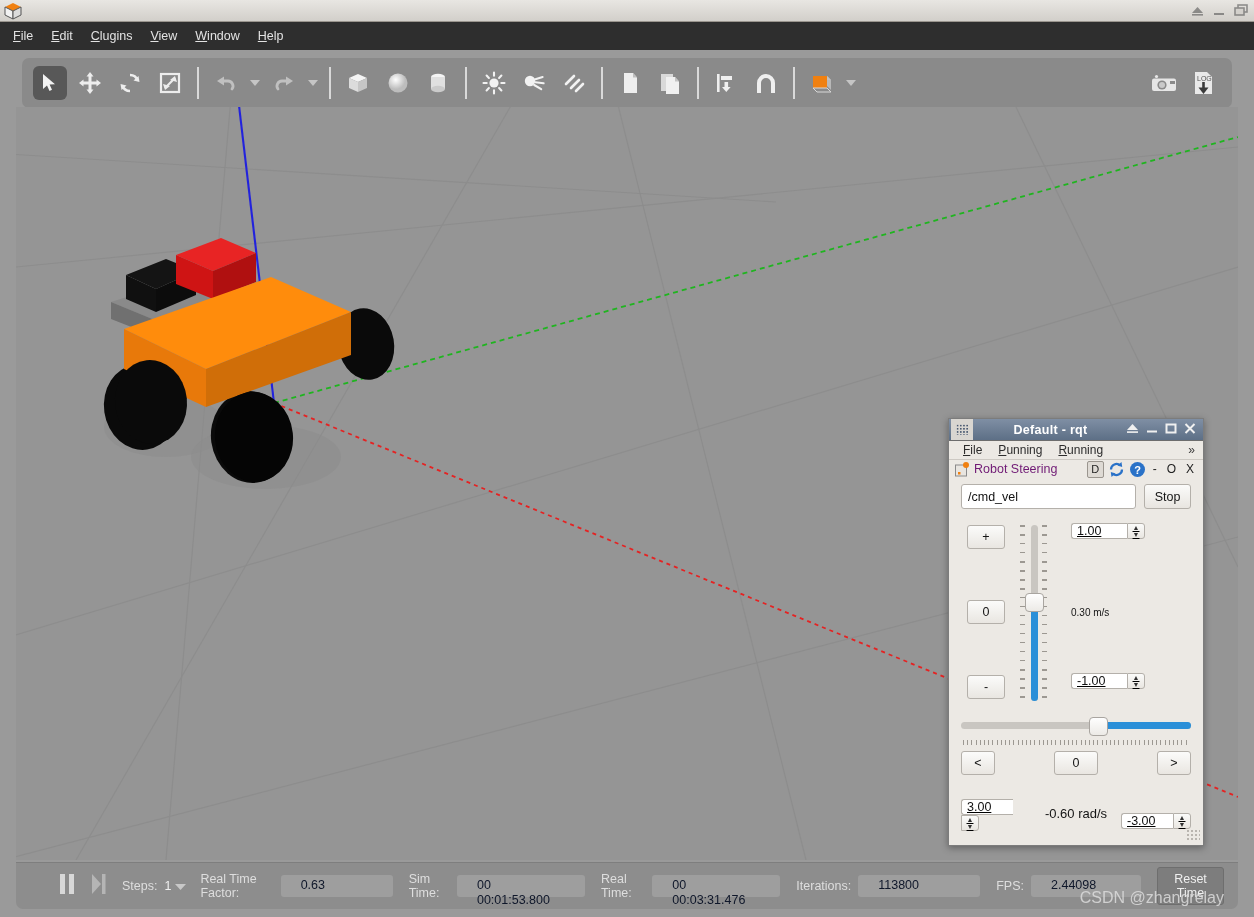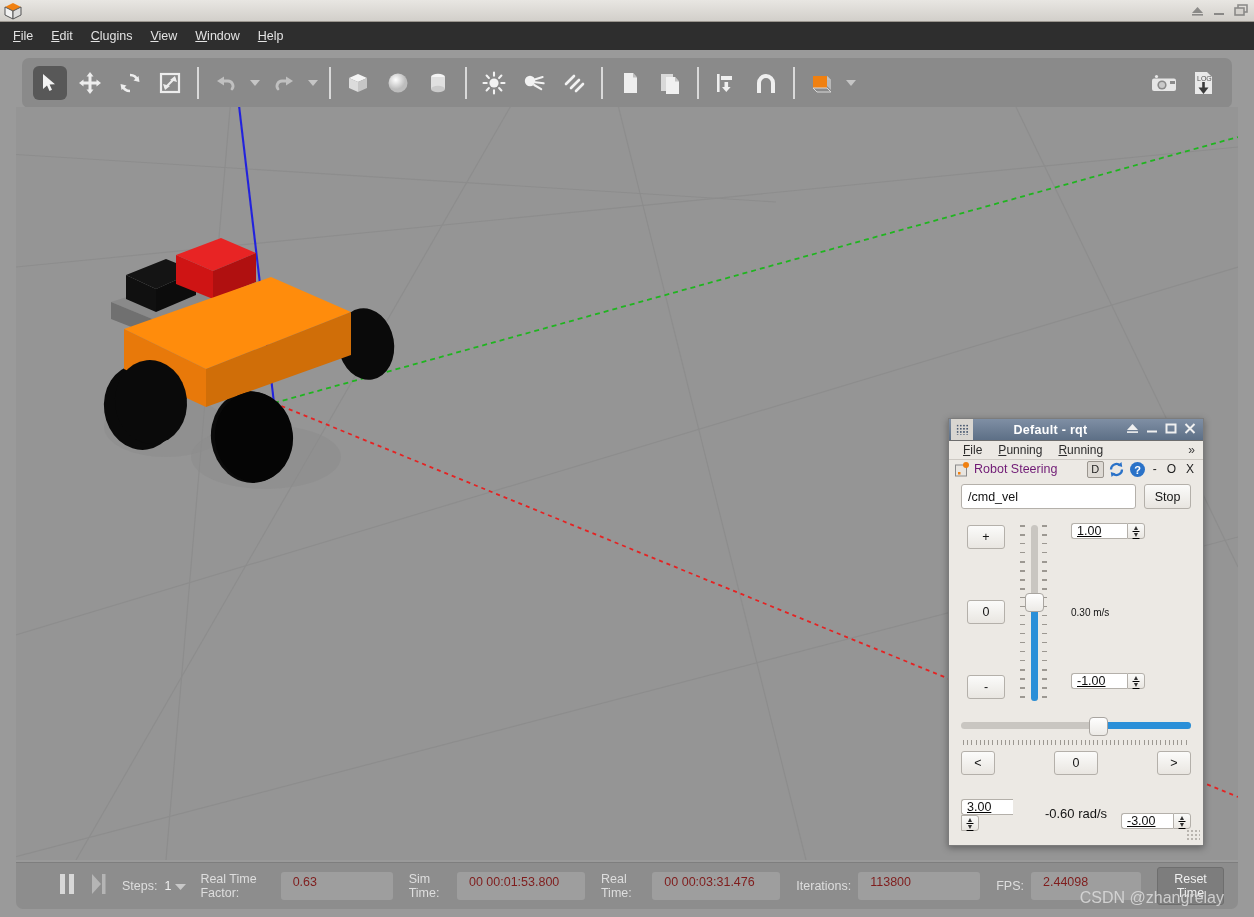--- a/index.html
+++ b/index.html
@@ -68,23 +68,23 @@
 
   
   .statusbar {
     position: absolute; left: 16px; top: 862px; width: 1222px; height: 47px;
     background: #8d8d8d; border-radius: 0 0 7px 7px;
     display: flex; align-items: center; padding: 0 14px;
     border-top: 1px solid #7e7e7e;
   }
   .sb-label { font-size: 12.5px; color: #dedede; margin-right: 7px; }
   .sb-field {
-    background: #9e9e9e; border-radius: 3px; padding: 3px 12px;
-    font-size: 12.5px; color: #7f1d1d; margin-right: 16px;
-    min-width: 58px; height: 28px; line-height: 15px;
+    background: #9e9e9e; border-radius: 3px; padding: 3px 20px;
+    font-size: 12.5px; color: #0f172a; margin-right: 16px;
+    min-width: 58px; height: 22px; line-height: 15px;
   }
   .sb-btn {
     background: #7d7d7d; border: 1px solid #6e6e6e; border-radius: 3px;
     font-size: 12.5px; color: #efefef; padding: 4px 9px; cursor: pointer;
   }
   .watermark {
     position: absolute; right: 14px; bottom: 2px;
     font-size: 16px; color: #dcdcdc; opacity: .85; pointer-events: none;
   }
 

